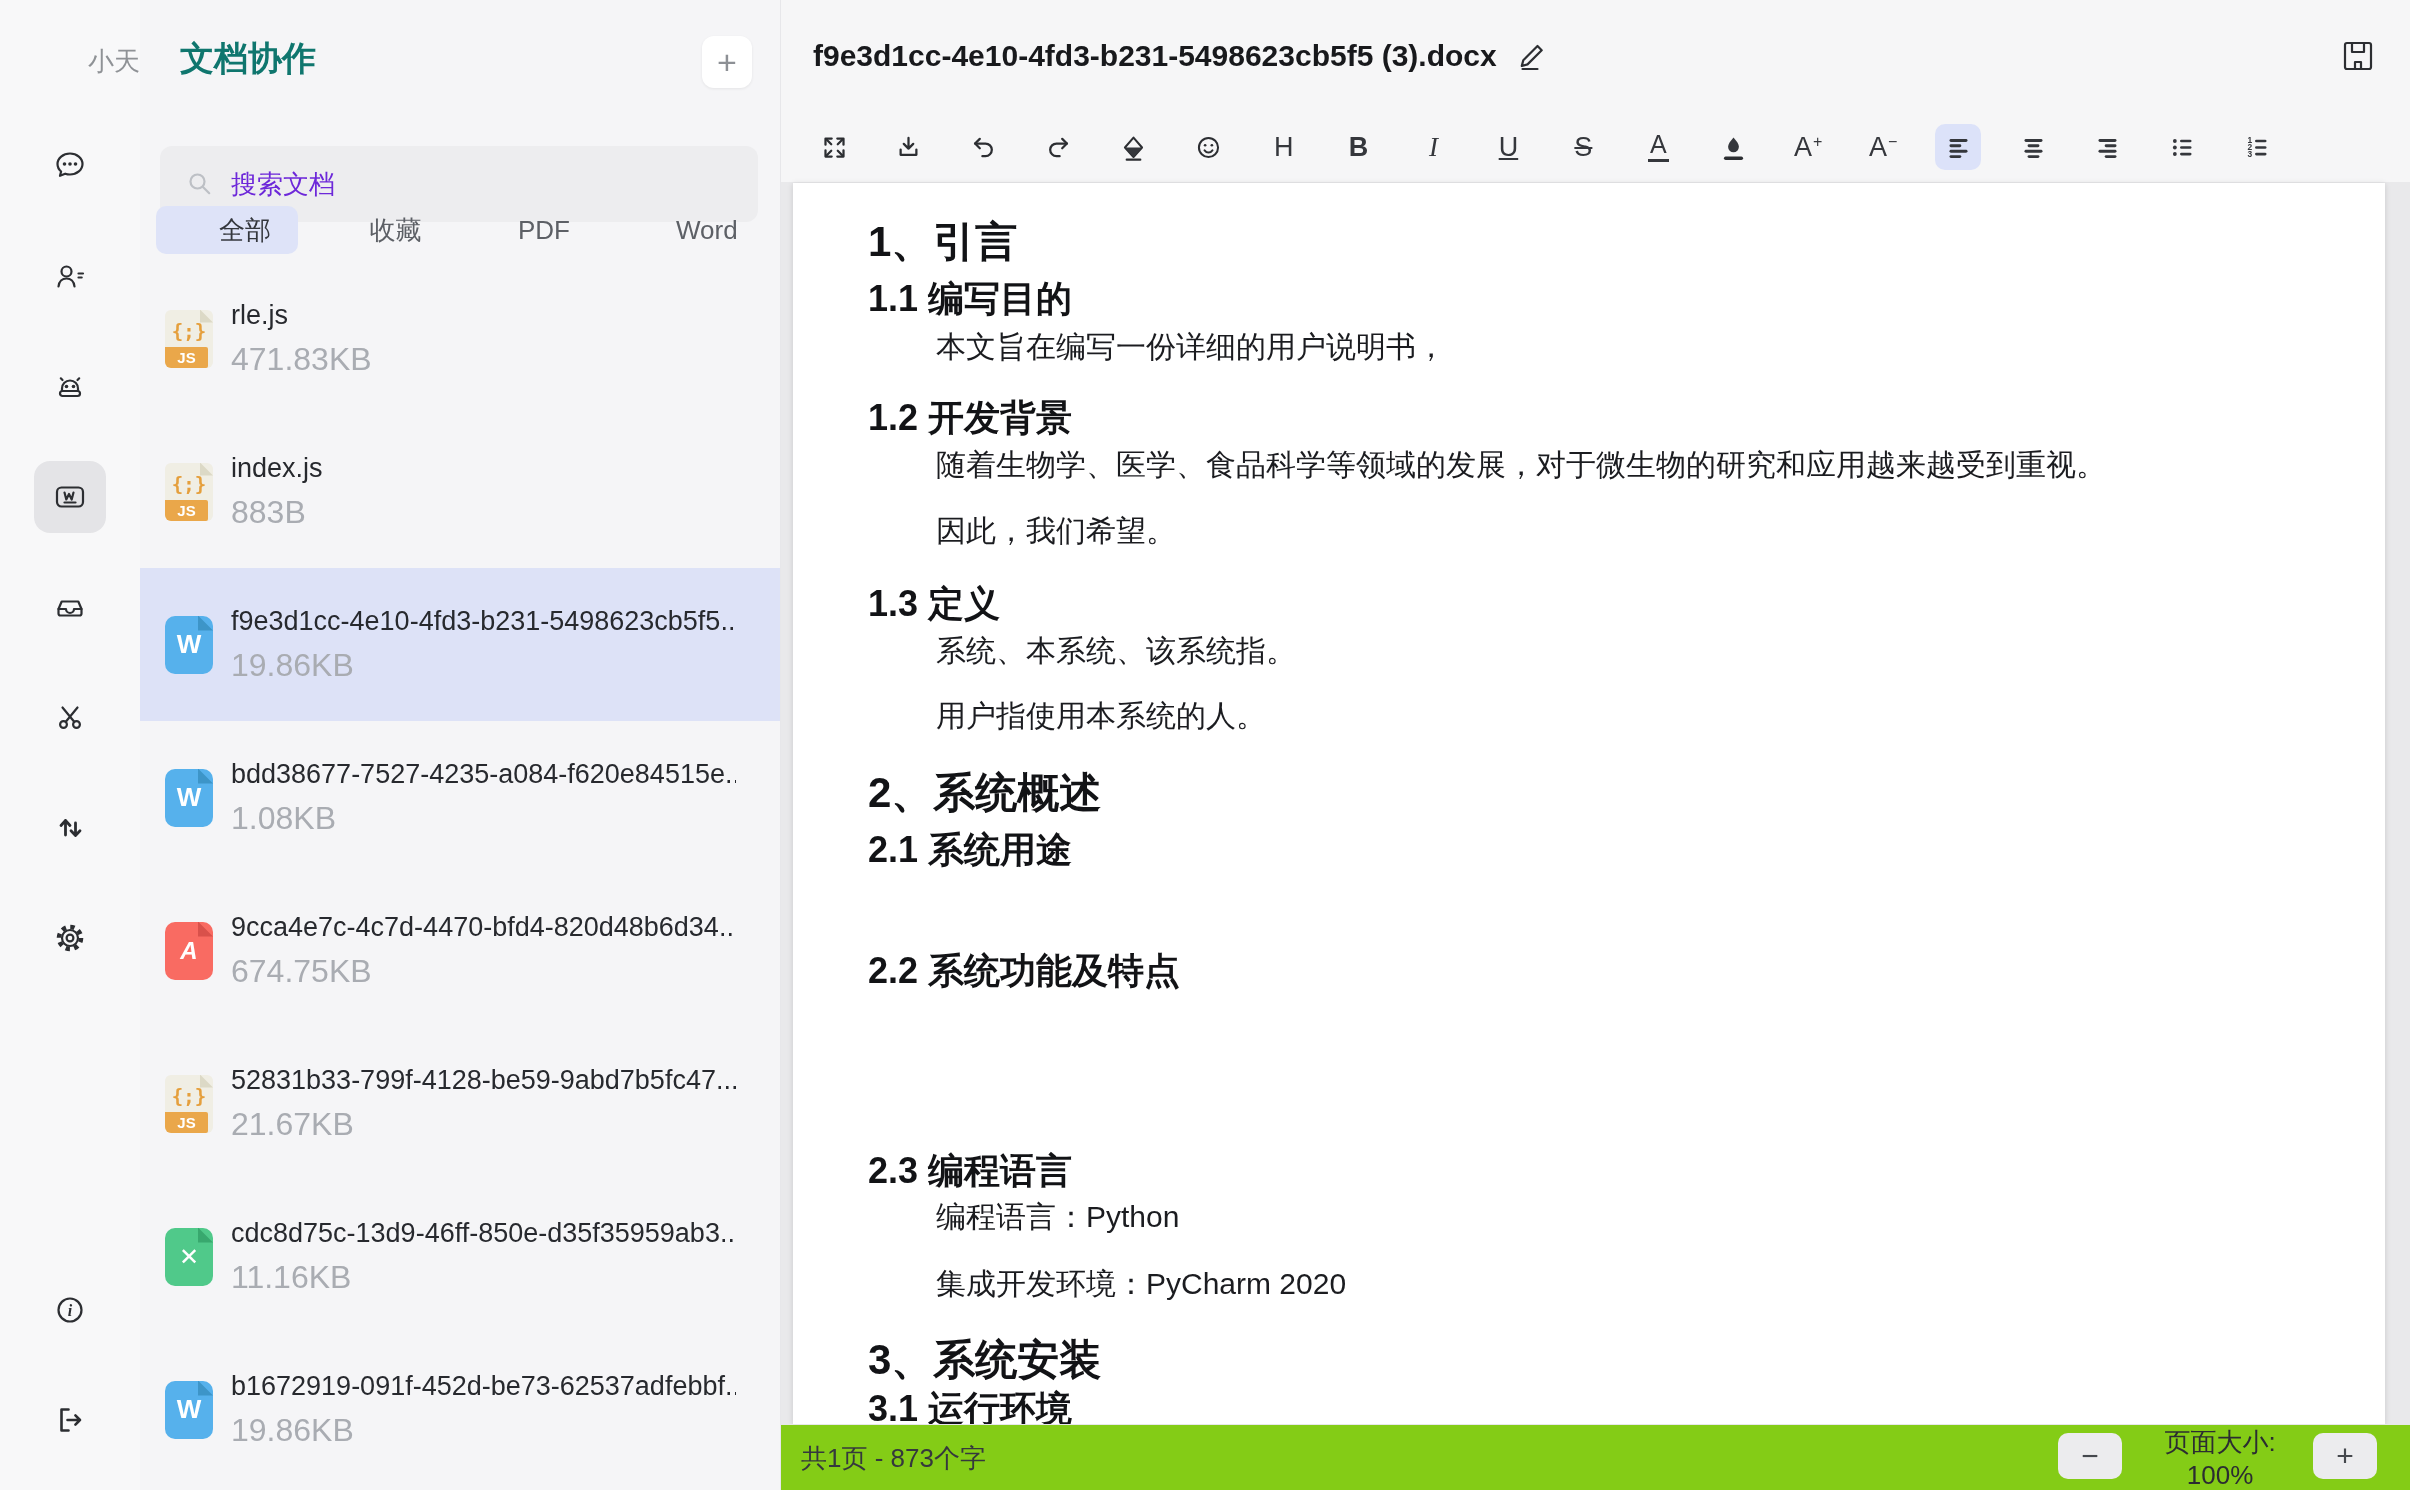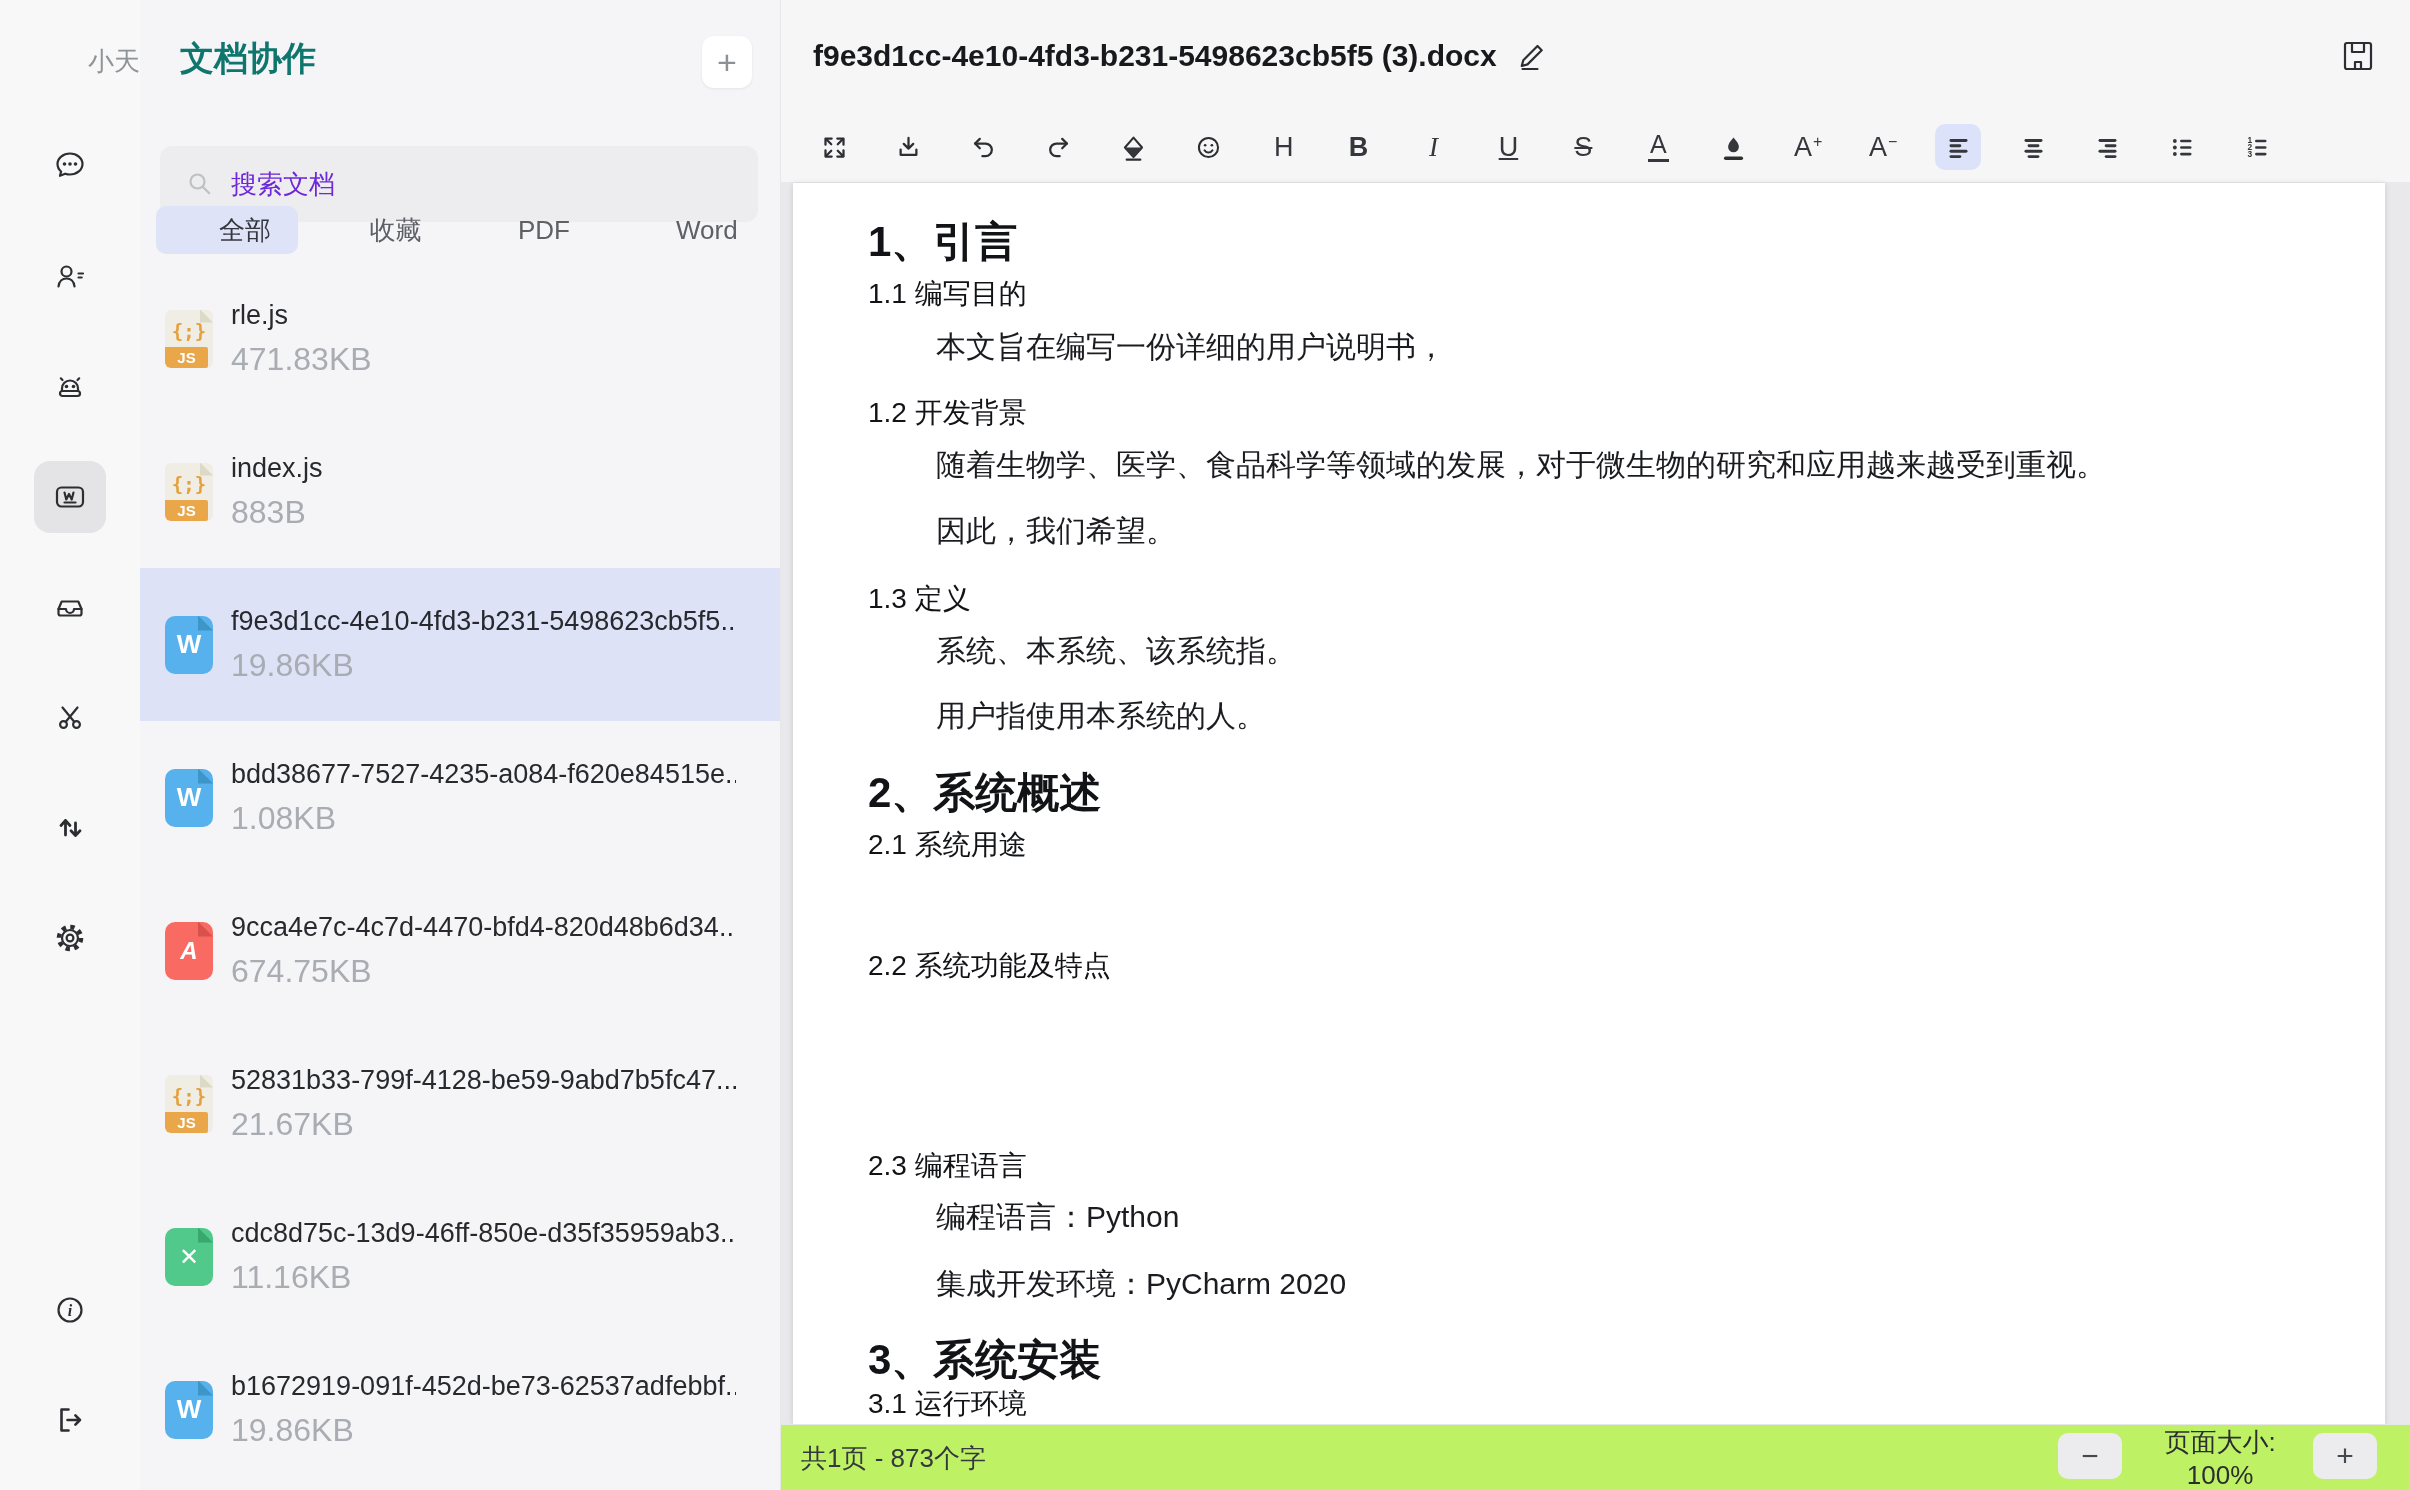--- a/index.html
+++ b/index.html
@@ -81,24 +81,24 @@
   .tb-letter.s { text-decoration:line-through; }
   .tb-colorA { font-size:25px; line-height:1; border-bottom:3.5px solid #35373c; padding:0 2px 2px 2px; }
   .tb-sup { font-size:16px; vertical-align:9px; margin-left:1px; }
   .tbars { fill:#35373c; }
 
   .doc-viewport { position:absolute; top:183px; left:0; width:100%; height:1241px; background:#e9e9eb; }
   .page { position:absolute; left:12px; top:0; width:1592px; height:1241px; background:#fff;
           overflow:hidden; box-shadow:0 1px 6px rgba(0,0,0,.14); }
   .line { position:absolute; white-space:nowrap; color:#121316; }
   .line.h1 { font-size:42px; font-weight:bold; left:75px; }
-  .line.h2 { font-size:28px; font-weight:normal; left:75px; }
+  .line.h2 { font-size:36px; font-weight:bold; left:75px; }
   .line.p  { font-size:30px; left:143px; color:#1b1c20; }
 
-  .doc-footer { position:absolute; bottom:0; left:0; width:100%; height:66px; background:#bef264;
+  .doc-footer { position:absolute; bottom:0; left:0; width:100%; height:66px; background:#84cc16;
                 border-top:1px solid #e7e7e9; }
   .page-info { position:absolute; left:20px; top:50%; transform:translateY(-50%); font-size:26px; color:#35383d; }
   .zoom-btn { position:absolute; top:8px; width:64px; height:46px; background:#ececee; border-radius:10px;
               display:flex; align-items:center; justify-content:center; font-size:30px; color:#45484d; cursor:pointer; }
   .zoom-out { left:1277px; } .zoom-in { left:1532px; }
   .zoom-label { position:absolute; left:1359px; top:50%; transform:translateY(-50%); width:160px;
                 text-align:center; font-size:26px; color:#2b2d31; }
 </style>
 </head>
 <body>

